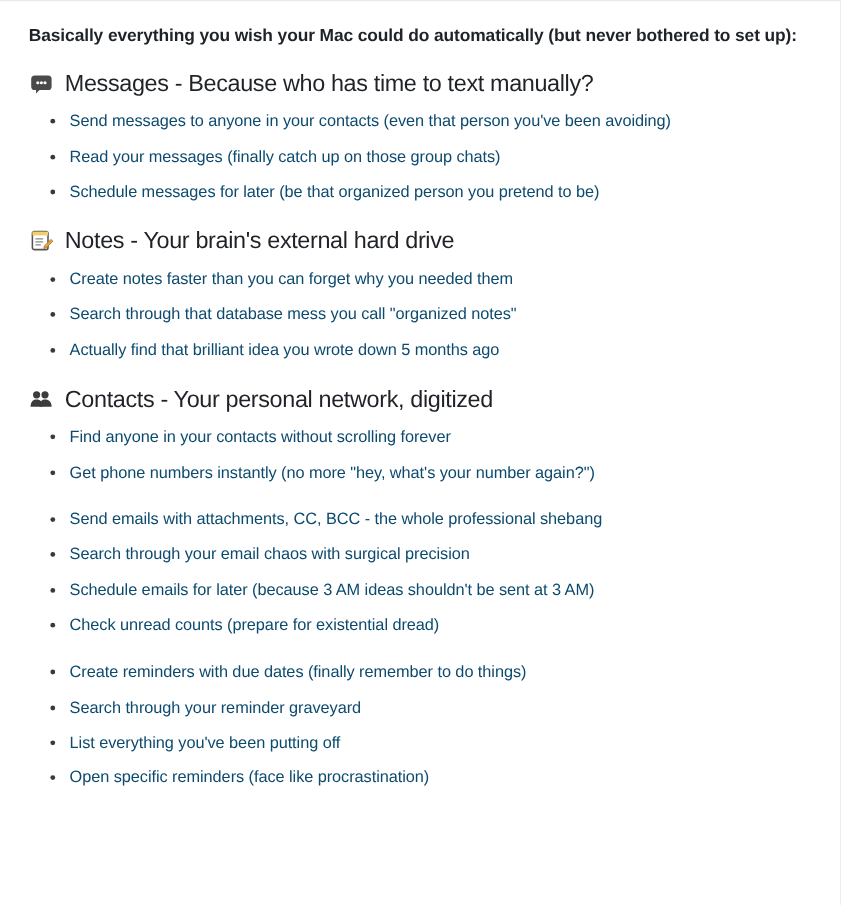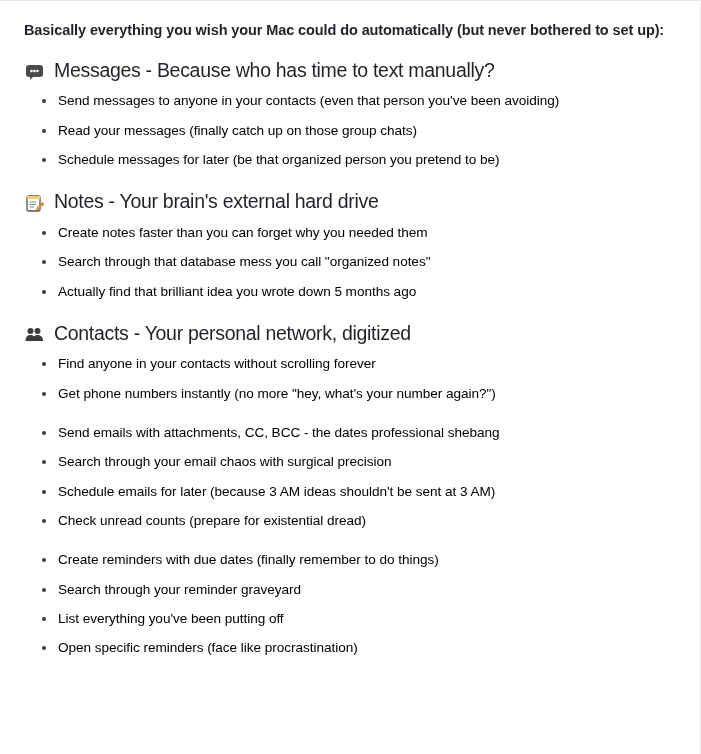--- a/index.html
+++ b/index.html
@@ -44,21 +44,21 @@
     color: #1f2328;
     margin: 0;
     padding-top: 22px;
     letter-spacing: -0.1px;
   }
   .section {
     margin-top: 21px;
   }
   .section-head {
     display: flex;
-    align-items: flex-end;
+    align-items: flex-start;
     gap: 9px;
     margin: 0 0 2px 0;
   }
   .sec-icon {
     width: 21px;
     height: 21px;
     flex: 0 0 21px;
     display: inline-flex;
     align-items: center;
     justify-content: center;
@@ -71,21 +71,21 @@
     line-height: 1.2;
   }
   ul.items {
     list-style: none;
     margin: 10px 0 0 0;
     padding: 0 0 0 34px;
   }
   ul.items li {
     position: relative;
     font-size: 13.6px;
-    color: #000000;
+    color: #0c4a6e;
     line-height: 1.35;
     margin-bottom: 11px;
     letter-spacing: -0.05px;
   }
   ul.items li:before {
     content: "";
     position: absolute;
     left: -16px;
     top: 7px;
     width: 4px;
@@ -160,21 +160,21 @@
       <span class="sec-title">Contacts - Your personal network, digitized</span>
     </div>
     <ul class="items">
       <li>Find anyone in your contacts without scrolling forever</li>
       <li>Get phone numbers instantly (no more "hey, what's your number again?")</li>
     </ul>
   </div>
 
   <div class="section">
     <ul class="items">
-      <li>Send emails with attachments, CC, BCC - the dates professional shebang</li>
+      <li>Send emails with attachments, CC, BCC - the whole professional shebang</li>
       <li>Search through your email chaos with surgical precision</li>
       <li>Schedule emails for later (because 3 AM ideas shouldn't be sent at 3 AM)</li>
       <li>Check unread counts (prepare for existential dread)</li>
     </ul>
   </div>
 
   <div class="section">
     <ul class="items">
       <li>Create reminders with due dates (finally remember to do things)</li>
       <li>Search through your reminder graveyard</li>

